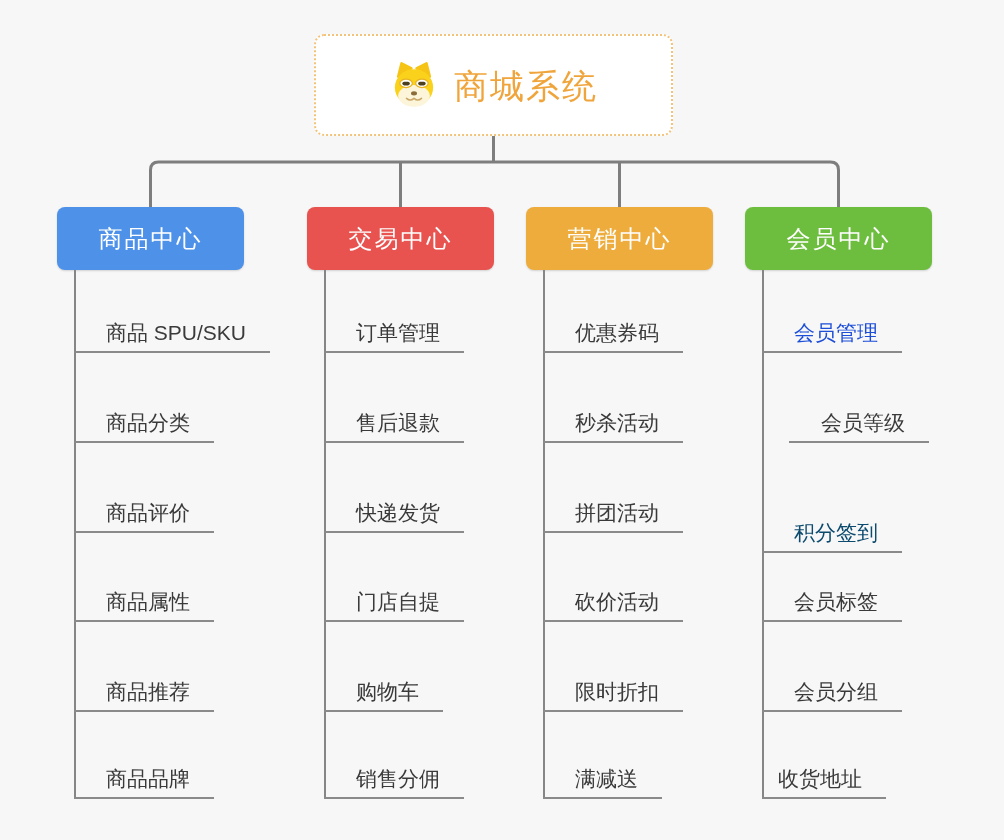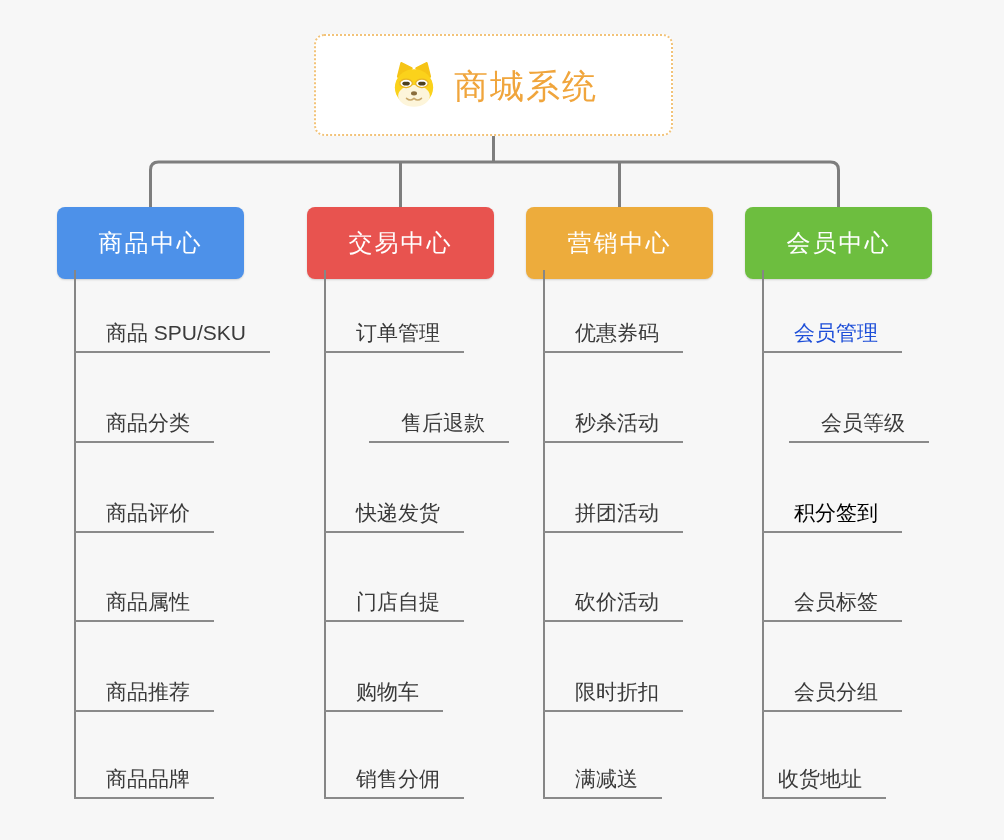--- a/index.html
+++ b/index.html
@@ -21,21 +21,21 @@
     cursor:pointer;
   }
   .root-title{
     font-size:34px;letter-spacing:2px;color:#f0a53c;line-height:1;
     padding-top:2px;white-space:nowrap;
   }
   .doge{width:50px;height:48px;display:inline-flex;}
 
   
   .branch-node{
-    position:absolute;width:187px;height:72px;border-radius:8px;
+    position:absolute;width:187px;height:63px;border-radius:8px;
     display:flex;align-items:center;justify-content:center;
     box-shadow:0 1px 2px rgba(0,0,0,0.15);
     cursor:pointer;
   }
   .branch-label{
     color:#ffffff;font-size:24px;letter-spacing:2px;line-height:1;white-space:nowrap;
   }
 
   
   .col-line{position:absolute;width:2px;background:#868686;}
@@ -94,21 +94,21 @@
         <div class="leaf" style="left: 74px; top: 681px; color: rgb(58, 58, 58); border-bottom-color: rgb(138, 138, 138);">商品推荐</div>
         <div class="leaf" style="left: 74px; top: 768px; color: rgb(58, 58, 58); border-bottom-color: rgb(138, 138, 138);">商品品牌</div>
       </div>
 
     <div class="branch-wrap">
       <div class="branch-node" style="left: 307px; top: 207px; background: rgb(232, 83, 79);">
         <span class="branch-label">交易中心</span>
       </div>
       <div class="col-line" style="left: 324px; top: 270px; height: 529px; background: rgb(134, 134, 134);"></div>
     <div class="leaf" style="left: 324px; top: 322px; color: rgb(58, 58, 58); border-bottom-color: rgb(138, 138, 138);">订单管理</div>
-        <div class="leaf" style="left: 324px; top: 412px; color: rgb(58, 58, 58); border-bottom-color: rgb(138, 138, 138); margin-left: 45px;">售后退款</div>
+        <div class="leaf" style="left: 324px; top: 412px; color: rgb(58, 58, 58); border-bottom-color: rgb(138, 138, 138);">售后退款</div>
         <div class="leaf" style="left: 324px; top: 502px; color: rgb(58, 58, 58); border-bottom-color: rgb(138, 138, 138);">快递发货</div>
         <div class="leaf" style="left: 324px; top: 591px; color: rgb(58, 58, 58); border-bottom-color: rgb(138, 138, 138);">门店自提</div>
         <div class="leaf" style="left: 324px; top: 681px; color: rgb(58, 58, 58); border-bottom-color: rgb(138, 138, 138);">购物车</div>
         <div class="leaf" style="left: 324px; top: 768px; color: rgb(58, 58, 58); border-bottom-color: rgb(138, 138, 138);">销售分佣</div>
       </div>
 
     <div class="branch-wrap">
       <div class="branch-node" style="left: 526px; top: 207px; background: rgb(237, 172, 60);">
         <span class="branch-label">营销中心</span>
       </div>
@@ -121,20 +121,20 @@
         <div class="leaf" style="left: 543px; top: 768px; color: rgb(58, 58, 58); border-bottom-color: rgb(138, 138, 138);">满减送</div>
       </div>
 
     <div class="branch-wrap">
       <div class="branch-node" style="left: 745px; top: 207px; background: rgb(109, 190, 63);">
         <span class="branch-label">会员中心</span>
       </div>
       <div class="col-line" style="left: 762px; top: 270px; height: 529px; background: rgb(134, 134, 134);"></div>
     <div class="leaf" style="left: 762px; top: 322px; color: #1d4ed8; border-bottom-color: rgb(138, 138, 138);">会员管理</div>
         <div class="leaf" style="left: 762px; top: 412px; color: rgb(58, 58, 58); border-bottom-color: rgb(138, 138, 138); margin-left: 27px;">会员等级</div>
-        <div class="leaf" style="left: 762px; top: 502px; color: #000000; border-bottom-color: rgb(138, 138, 138);">积分签到</div>
+        <div class="leaf" style="left: 762px; top: 522px; color: #0c4a6e; border-bottom-color: rgb(138, 138, 138);">积分签到</div>
         <div class="leaf" style="left: 762px; top: 591px; color: rgb(58, 58, 58); border-bottom-color: rgb(138, 138, 138);">会员标签</div>
         <div class="leaf" style="left: 762px; top: 681px; color: rgb(58, 58, 58); border-bottom-color: rgb(138, 138, 138);">会员分组</div>
         <div class="leaf" style="left: 762px; top: 768px; color: rgb(58, 58, 58); border-bottom-color: rgb(138, 138, 138); padding-left: 16px;">收货地址</div>
       </div>
   </div>
 
 </div>
 
 </body></html>

